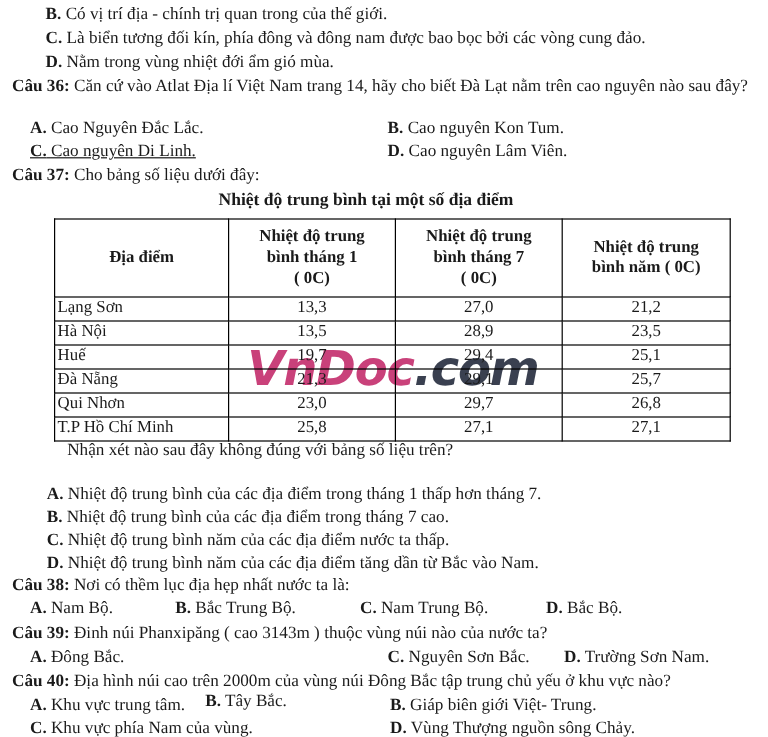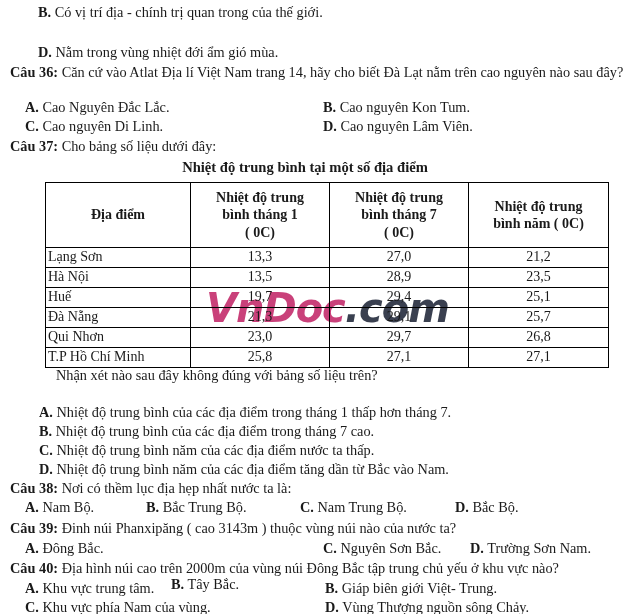--- a/index.html
+++ b/index.html
@@ -121,38 +121,42 @@
 </style>
 </head>
 <body>
 
 <div class="page">
 
   <div class="line" style="left:38px; top:5px;">
     <span class="opt-letter">B.</span>
     <span>Có vị trí địa - chính trị quan trong của thế giới.</span>
   </div>
+  <div class="line" style="left:38px; top:25px;">
+    <span class="opt-letter">C.</span>
+    <span>Là biển tương đối kín, phía đông và đông nam được bao bọc bởi các vòng cung đảo.</span>
+  </div>
   <div class="line" style="left:38px; top:45px;">
     <span class="opt-letter">D.</span>
     <span>Nằm trong vùng nhiệt đới ẩm gió mùa.</span>
   </div>
 
   <div class="qtext" style="left:10px; top:64px; width:622px;">
     <span class="qnum">Câu 36:</span>
     <span>Căn cứ vào Atlat Địa lí Việt Nam trang  14, hãy cho biết Đà Lạt nằm trên cao nguyên nào sau đây?</span>
   </div>
   <div class="line" style="left:25px; top:100px;">
     <span class="opt-letter">A.</span>
     <span>Cao Nguyên Đắc Lắc.</span>
   </div>
   <div class="line" style="left:323px; top:100px;">
     <span class="opt-letter">B.</span>
     <span>Cao nguyên Kon Tum.</span>
   </div>
-  <div class="line" style="left:25px; top:119px;">
+  <div class="line" style="left:25px; top:119px;text-decoration:underline;">
     <span class="opt-letter">C.</span>
     <span>Cao nguyên Di Linh.</span>
   </div>
   <div class="line" style="left:323px; top:119px;">
     <span class="opt-letter">D.</span>
     <span>Cao nguyên Lâm Viên.</span>
   </div>
 
   <div class="line" style="left:10px; top:139px;">
     <span class="qnum">Câu 37:</span>

